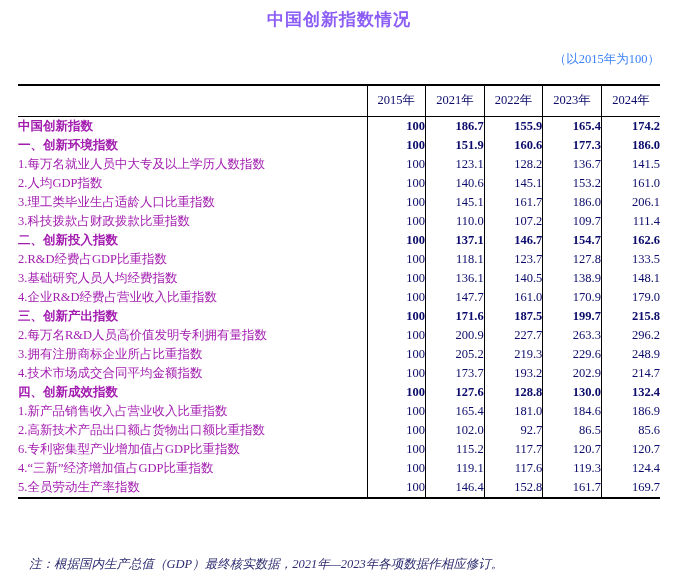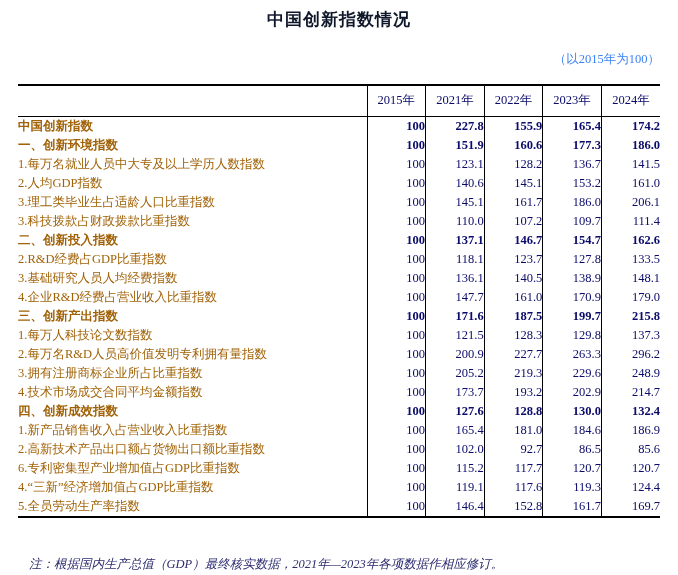--- a/index.html
+++ b/index.html
@@ -3,41 +3,41 @@
 <meta charset="utf-8">
 <style>
   html,body{margin:0;padding:0;background:#fff;}
   .page{
     position:relative;width:678px;height:575px;background:#fff;overflow:hidden;
     font-family:"Liberation Serif","DejaVu Serif",serif;
   }
   .title{
     position:absolute;top:8px;left:0;width:678px;text-align:center;
     font-family:"Liberation Sans","DejaVu Sans",sans-serif;
-    font-size:17px;font-weight:bold;color:#0f172a;letter-spacing:1px;
+    font-size:17px;font-weight:bold;color:#8b5cf6;letter-spacing:1px;
   }
   .subtitle{
     position:absolute;top:51px;right:18px;text-align:right;
     font-size:12.5px;color:#3b82f6;
   }
   table.idx{
     position:absolute;top:84px;left:18px;width:642px;
     border-collapse:collapse;table-layout:fixed;
     border-top:2px solid #000;border-bottom:2px solid #000;
   }
   table.idx thead tr{height:31px;}
   table.idx thead th{
     border-left:1px solid #000;border-bottom:1px solid #000;
     font-weight:normal;font-size:12.5px;color:#0b0b6b;
     text-align:center;vertical-align:middle;padding:1px;
   }
   table.idx thead th.corner{border-left:none;}
   table.idx tbody tr{height:19px;}
   table.idx td{padding:0;vertical-align:middle;font-size:12.5px;line-height:19px;}
-  td.lbl{color:#a16207;white-space:nowrap;overflow:hidden;}
+  td.lbl{color:#a21caf;white-space:nowrap;overflow:hidden;}
   td.val{
     border-left:1px solid #000;text-align:right;padding-right:8px;
     color:#0b0b6b;font-family:"Liberation Serif","DejaVu Serif",serif;
   }
   tr.bold td.lbl{
     font-weight:bold;
     font-family:"Liberation Sans","DejaVu Sans",sans-serif;
     font-size:12.5px;
   }
   tr.bold td.val{font-weight:bold;}
@@ -72,21 +72,21 @@
           <th>2021年</th>
           <th>2022年</th>
           <th>2023年</th>
           <th>2024年</th>
         </tr>
     </thead>
     <tbody>
         <tr class="bold">
           <td class="lbl lvl0">中国创新指数</td>
           <td class="val">100</td>
-          <td class="val">227.8</td>
+          <td class="val">186.7</td>
           <td class="val">155.9</td>
           <td class="val">165.4</td>
           <td class="val">174.2</td>
         </tr>
         <tr class="bold">
           <td class="lbl lvl1">一、创新环境指数</td>
           <td class="val">100</td>
           <td class="val">151.9</td>
           <td class="val">160.6</td>
           <td class="val">177.3</td>
@@ -158,28 +158,20 @@
         </tr>
         <tr class="bold">
           <td class="lbl lvl1">三、创新产出指数</td>
           <td class="val">100</td>
           <td class="val">171.6</td>
           <td class="val">187.5</td>
           <td class="val">199.7</td>
           <td class="val">215.8</td>
         </tr>
         <tr>
-          <td class="lbl lvl2">1.每万人科技论文数指数</td>
-          <td class="val">100</td>
-          <td class="val">121.5</td>
-          <td class="val">128.3</td>
-          <td class="val">129.8</td>
-          <td class="val">137.3</td>
-        </tr>
-        <tr>
           <td class="lbl lvl2">2.每万名R&amp;D人员高价值发明专利拥有量指数</td>
           <td class="val">100</td>
           <td class="val">200.9</td>
           <td class="val">227.7</td>
           <td class="val">263.3</td>
           <td class="val">296.2</td>
         </tr>
         <tr>
           <td class="lbl lvl2">3.拥有注册商标企业所占比重指数</td>
           <td class="val">100</td>

